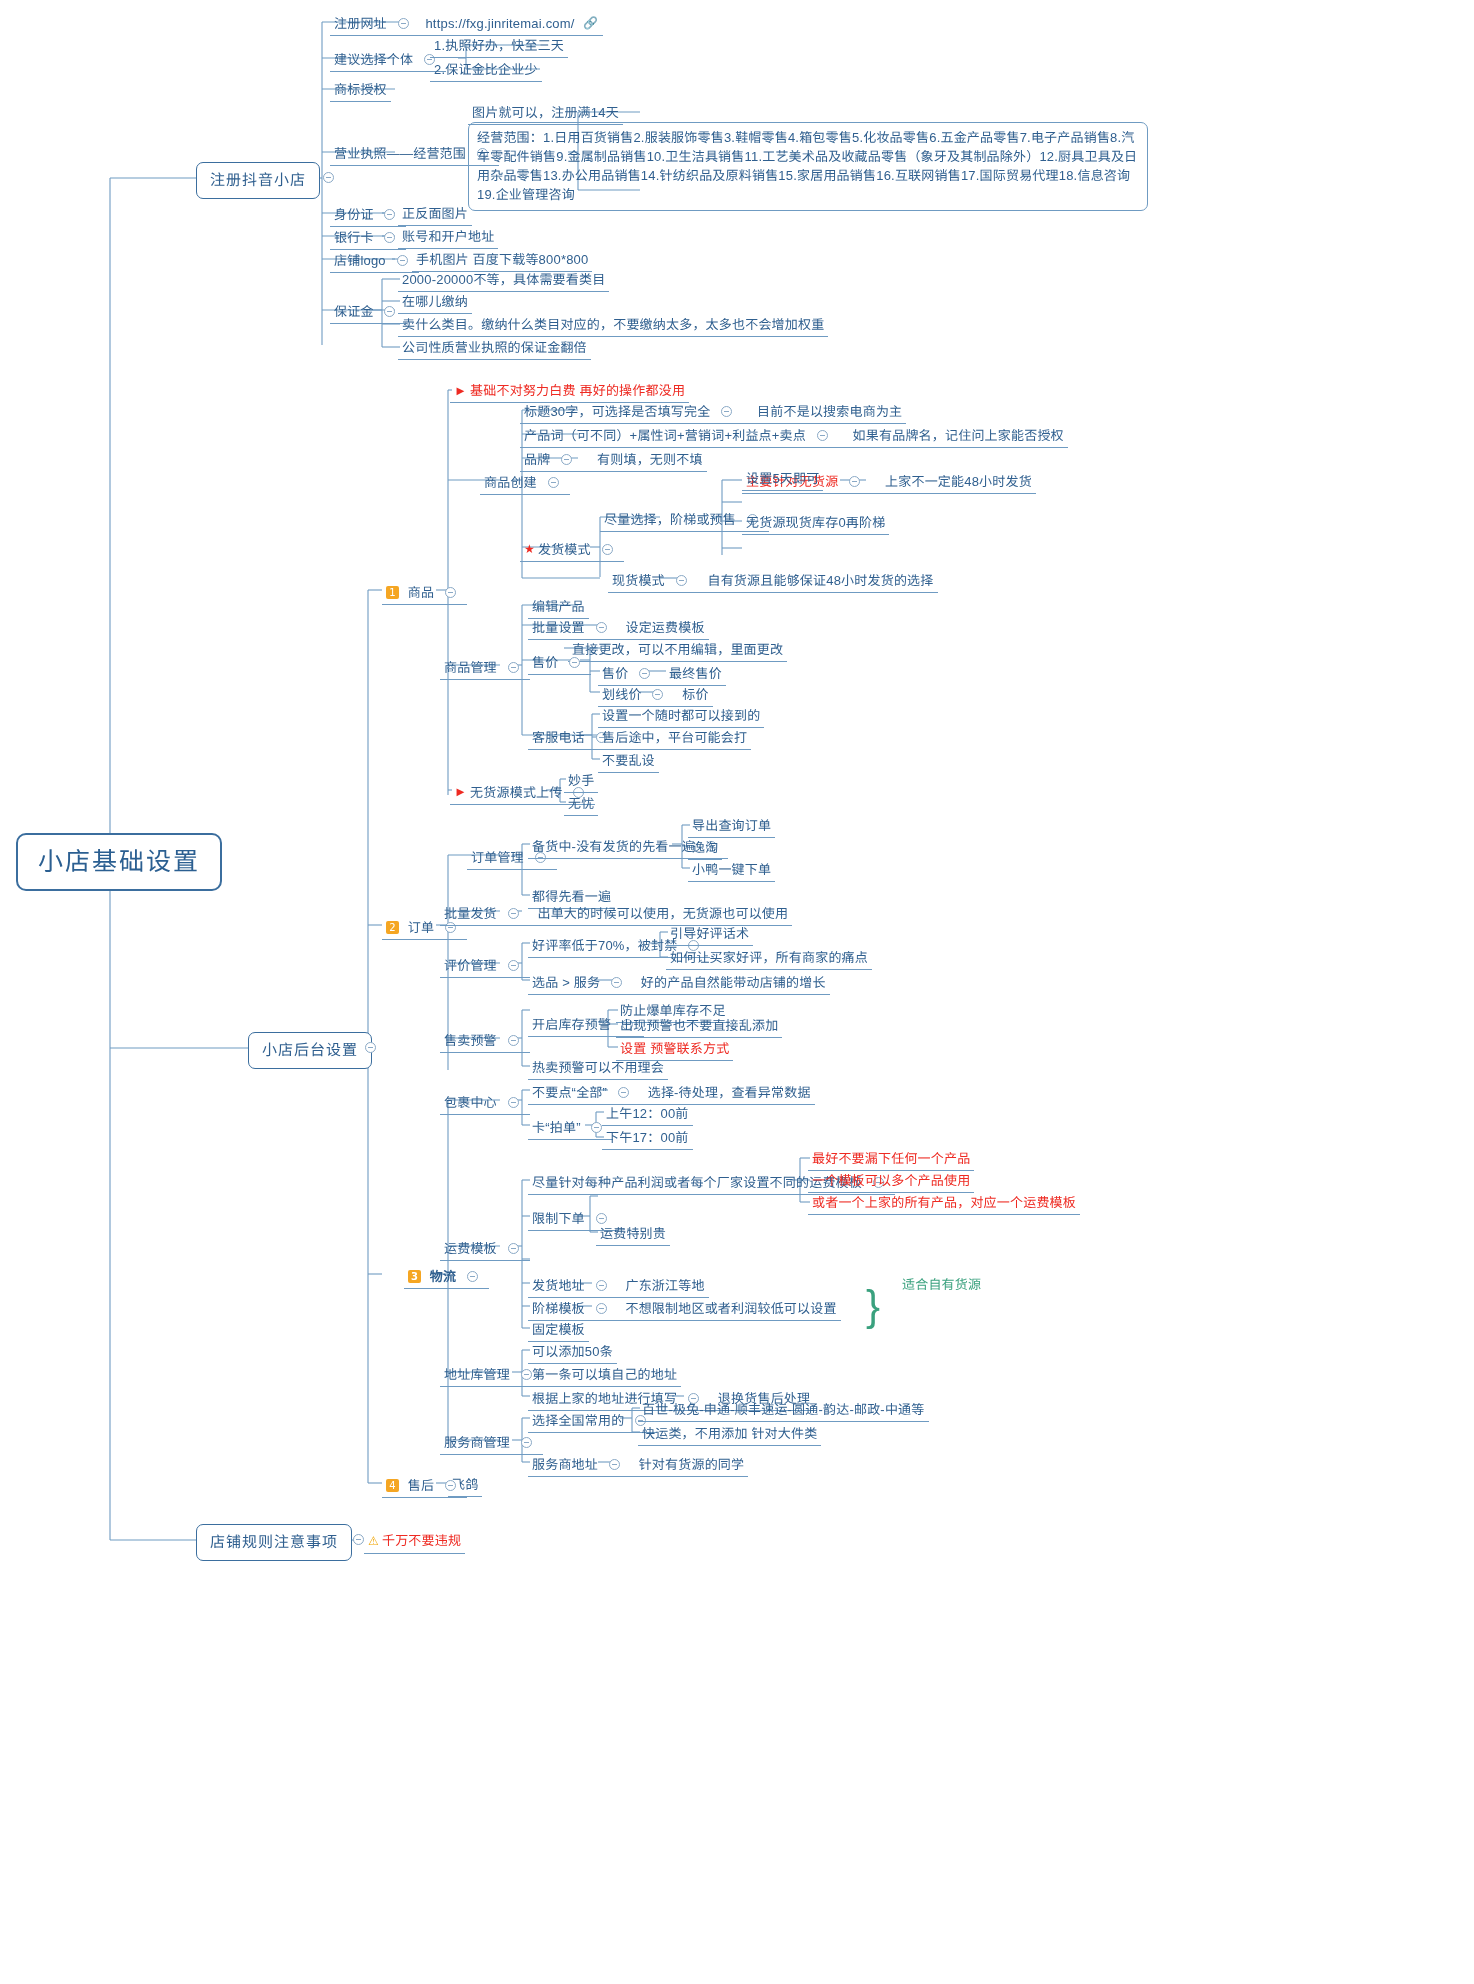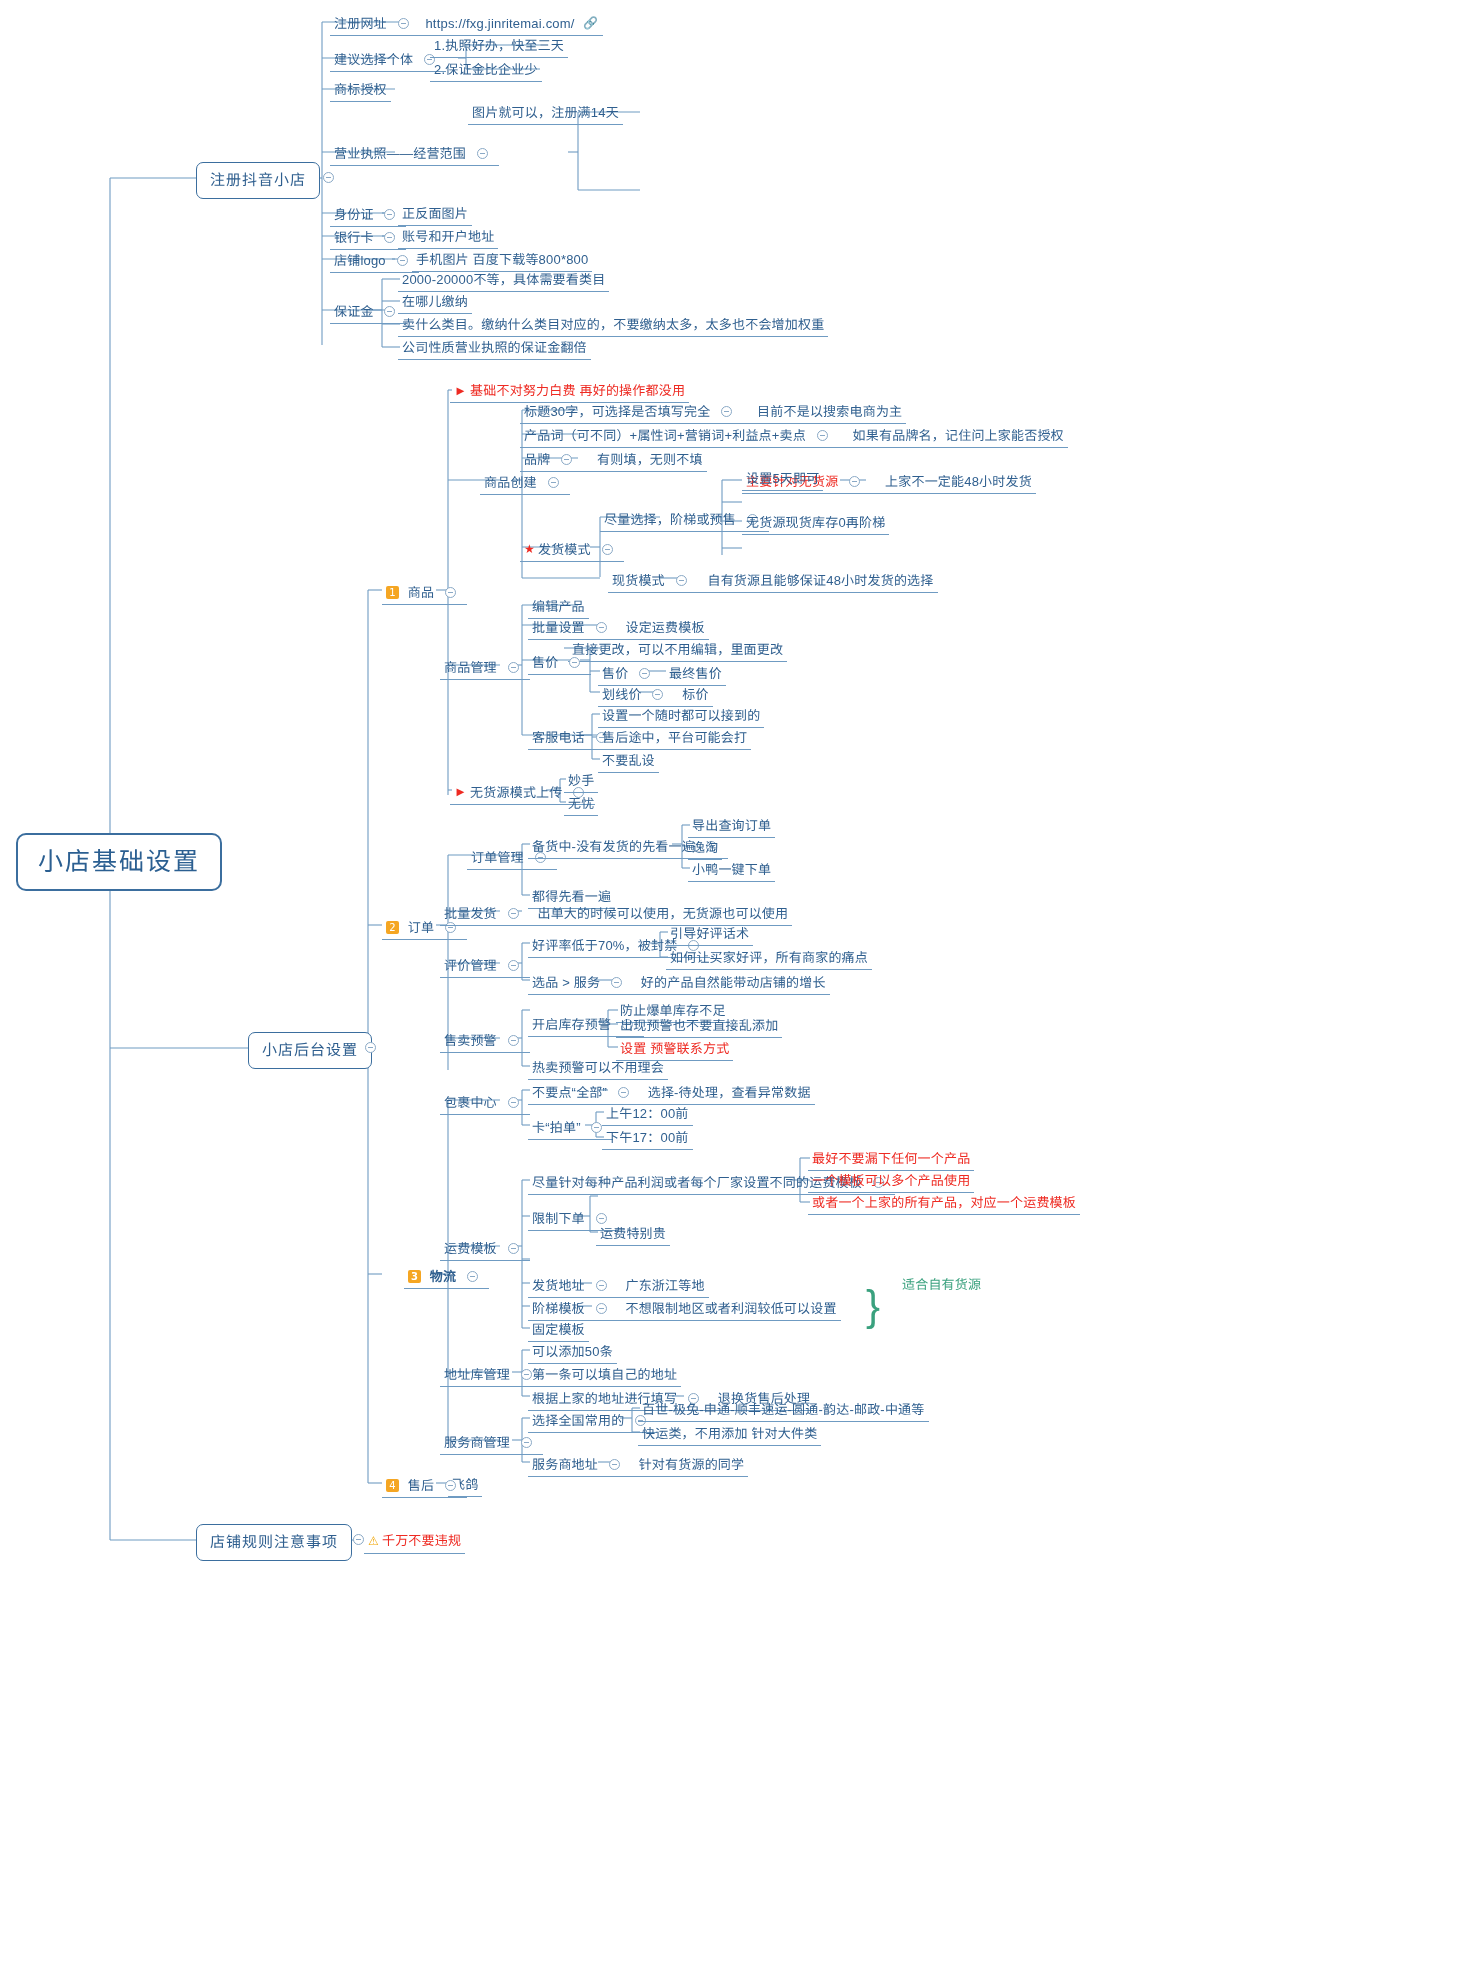--- a/index.html
+++ b/index.html
@@ -346,20 +346,23 @@
     <span>商标授权</span>
   </div>
 
   <div class="node underline" style="left:330px; top:142px;">
     <span class="tx">营业执照——经营范围</span>
     <span class="tog"></span>
   </div>
   <div class="node underline" style="left:468px; top:102px;">
     <span>图片就可以，注册满14天</span>
   </div>
+  <div class="node wrapbox nb-scope" style="left:468px; top:122px;">
+    <span>经营范围：1.日用百货销售2.服装服饰零售3.鞋帽零售4.箱包零售5.化妆品零售6.五金产品零售7.电子产品销售8.汽车零配件销售9.金属制品销售10.卫生洁具销售11.工艺美术品及收藏品零售（象牙及其制品除外）12.厨具卫具及日用杂品零售13.办公用品销售14.针纺织品及原料销售15.家居用品销售16.互联网销售17.国际贸易代理18.信息咨询19.企业管理咨询</span>
+  </div>
 
   <div class="node underline" style="left:330px; top:203px;">
     <span class="tx">身份证</span>
     <span class="tog"></span>
   </div>
   <div class="node underline" style="left:398px; top:203px;">
     <span>正反面图片</span>
   </div>
 
   <div class="node underline" style="left:330px; top:226px;">

